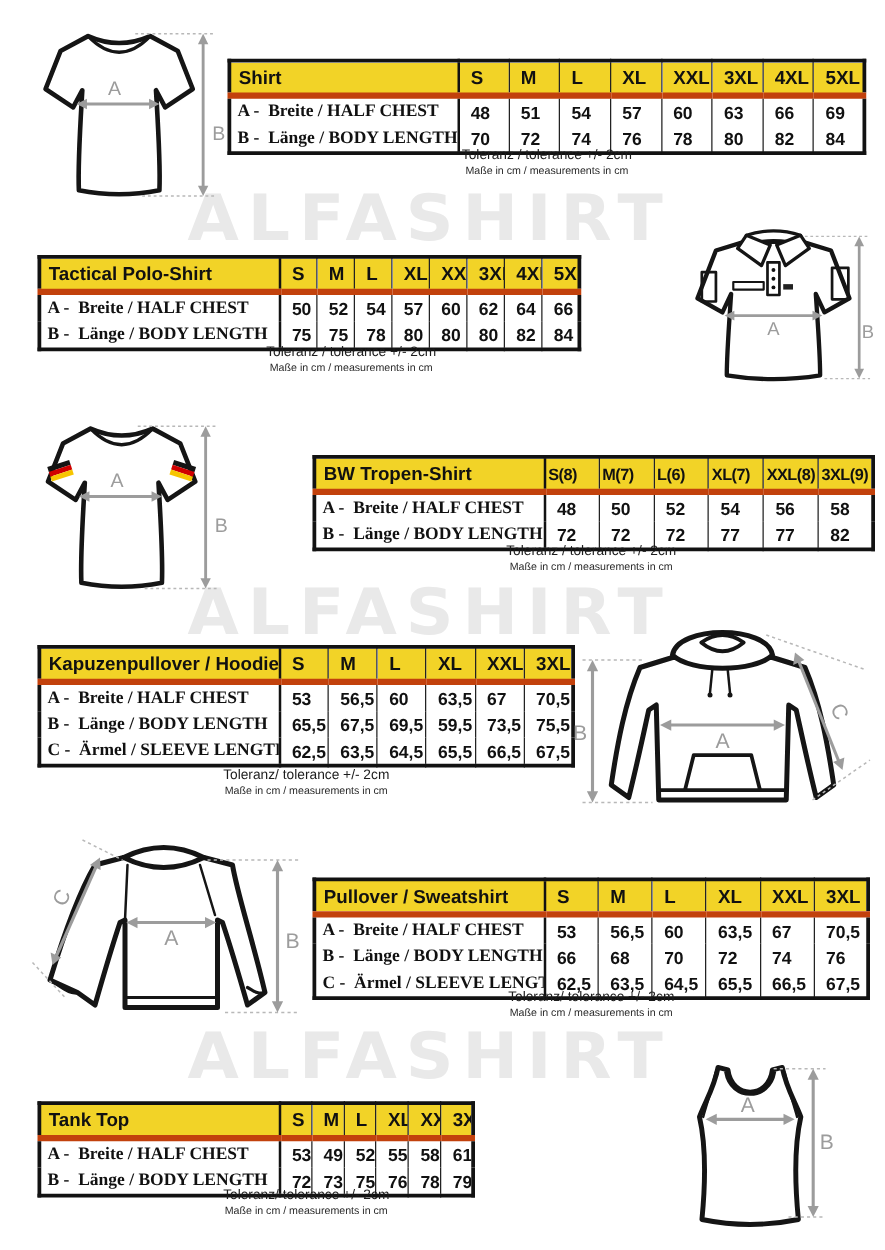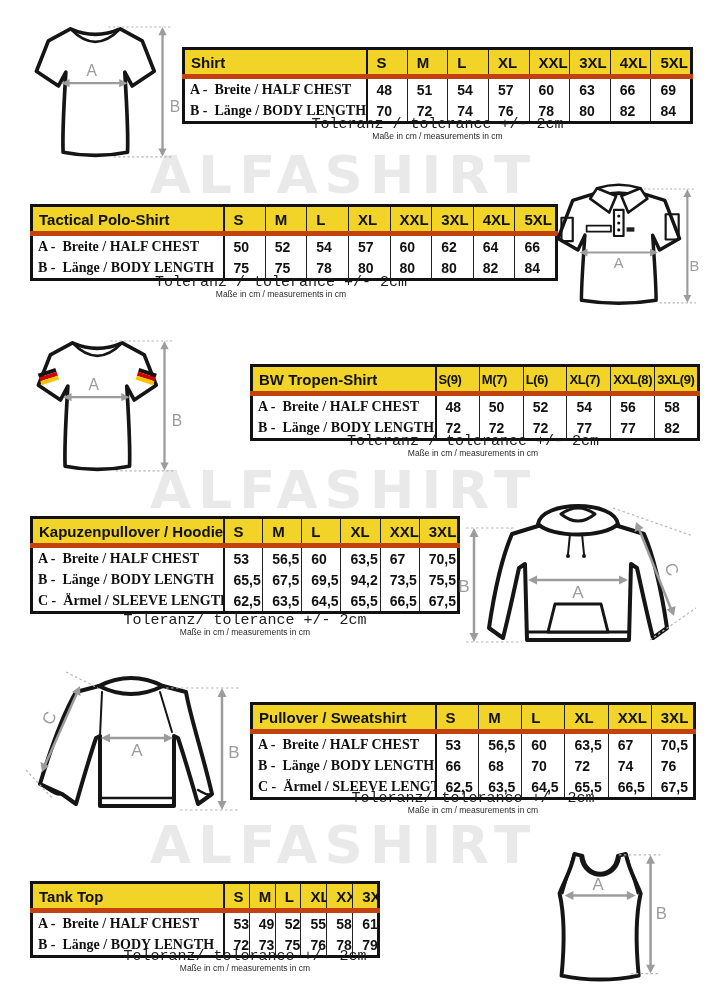--- a/index.html
+++ b/index.html
@@ -19,21 +19,21 @@
   .size-table thead th{background:var(--header-yellow,#F2D327);height:22px;border-bottom:5px solid #c2410c;font-size:15px;text-align:left;}
   .size-table th.title{padding-left:6px;}
   .size-table th.size{padding-left:9px;border-left:1.5px solid #222;}
   .size-table td{height:19px;font-size:14px;text-align:left;}
   .size-table td.label{padding-left:5px;font-family:Liberation Serif, serif;}
   .size-table td.val{padding-left:9px;border-left:1.5px solid #222;}
   .size-table td.val.first,.size-table th.size.first{border-left:2.5px solid #121212;}
   .sec-bw-tropen th.size{font-size:13px;padding-left:2px;letter-spacing:-0.4px;}
 
   .caption{position:absolute;z-index:1;text-align:center;color:#1c1c1c;}
-  .caption .tol{font-size:15px;line-height:13px;font-family:Liberation Mono, monospace;}
+  .caption .tol{font-size:11px;line-height:13px;}
   .caption .unit{font-size:8.5px;line-height:11px;color:#2a2a2a;}
 
   .fig{position:absolute;z-index:1;}
   .fig svg{display:block;}
   .garment{stroke:#151515;fill:#ffffff;stroke-linejoin:round;stroke-linecap:round;}
   .thin{stroke:#151515;fill:none;stroke-linejoin:round;stroke-linecap:round;}
   .arrow{stroke:var(--arrow-gray,#9c9c9c);fill:none;stroke-width:2.5;}
   .ah{fill:var(--arrow-gray,#9c9c9c);stroke:none;}
   .dotl{stroke:#b8b8b8;stroke-width:1.2;stroke-dasharray:2.5,2.5;fill:none;}
   .dimlabel{fill:var(--arrow-gray,#9c9c9c);font-family:"Liberation Sans",sans-serif;font-size:17px;font-weight:normal;}
@@ -117,21 +117,21 @@
             <td class="val">84</td>
           </tr>
         </tbody>
       </table>
     </div>
   <div class="caption" style="left:182px;top:118px;width:511px;">
     <div class="tol">Toleranz / tolerance +/- 2cm</div>
     <div class="unit">Maße in cm / measurements in cm</div>
   </div>
 
-  <div class="tbl-wrap" style="left:30px;top:204px;width:528px;">
+  <div class="tbl-wrap" style="left:30px;top:204px;width:435px;">
       <table class="size-table sec-tactical-polo">
         <colgroup>
           <col style="width: 192px;">
           <col>
           <col>
           <col>
           <col>
           <col>
           <col>
           <col>
@@ -248,21 +248,21 @@
           <col>
           <col>
           <col>
           <col>
           <col>
           <col>
         </colgroup>
         <thead>
           <tr>
             <th class="title">BW Tropen-Shirt</th>
-            <th class="size first">S(9)</th>
+            <th class="size first">S(8)</th>
             <th class="size">M(7)</th>
             <th class="size">L(6)</th>
             <th class="size">XL(7)</th>
             <th class="size">XXL(8)</th>
             <th class="size">3XL(9)</th>
           </tr>
         </thead>
         <tbody>
           <tr>
             <td class="label">A -  Breite / HALF CHEST</td>
@@ -320,21 +320,21 @@
             <td class="val">60</td>
             <td class="val">63,5</td>
             <td class="val">67</td>
             <td class="val">70,5</td>
           </tr>
           <tr>
             <td class="label">B -  Länge / BODY LENGTH</td>
             <td class="val first">65,5</td>
             <td class="val">67,5</td>
             <td class="val">69,5</td>
-            <td class="val">94,2</td>
+            <td class="val">59,5</td>
             <td class="val">73,5</td>
             <td class="val">75,5</td>
           </tr>
           <tr>
             <td class="label">C -  Ärmel / SLEEVE LENGTH</td>
             <td class="val first">62,5</td>
             <td class="val">63,5</td>
             <td class="val">64,5</td>
             <td class="val">65,5</td>
             <td class="val">66,5</td>

